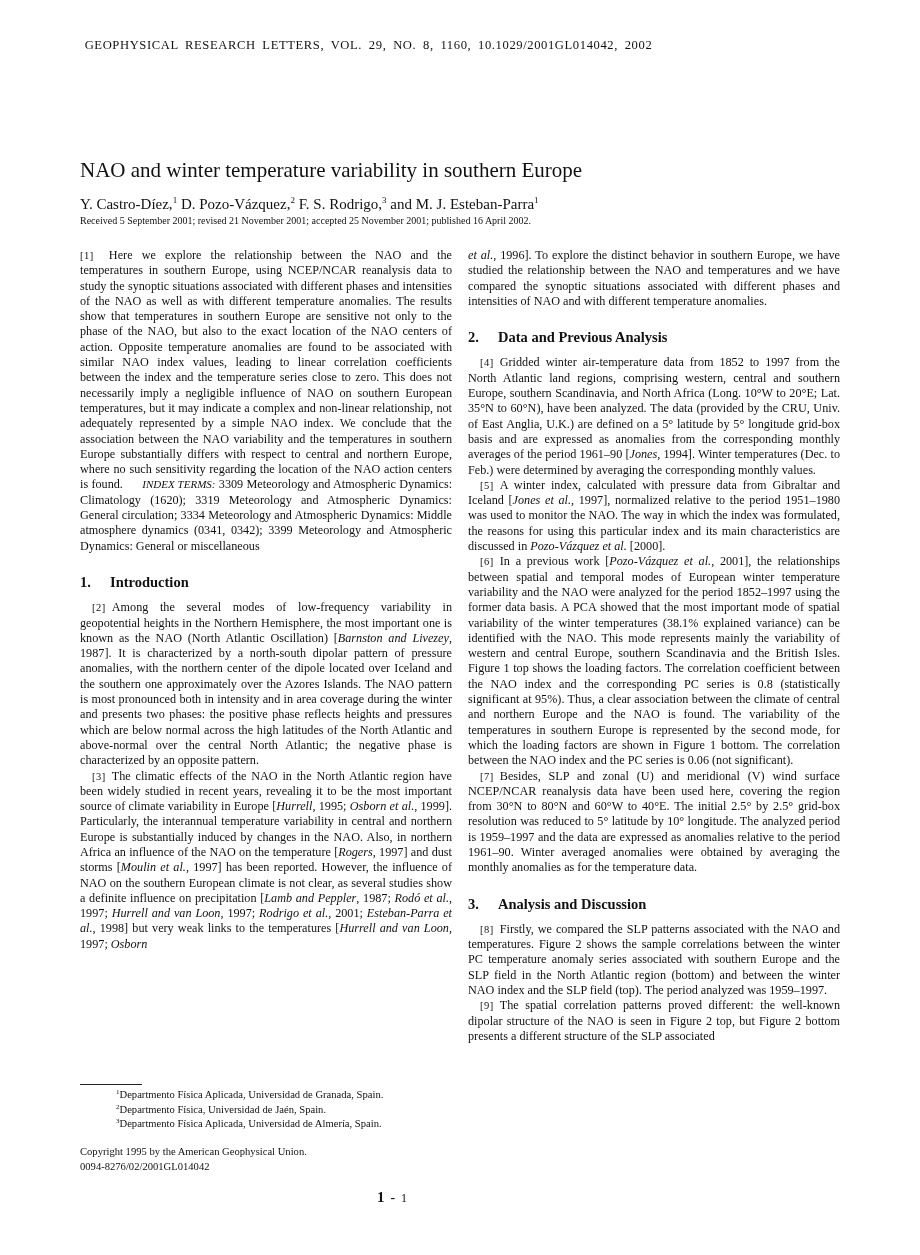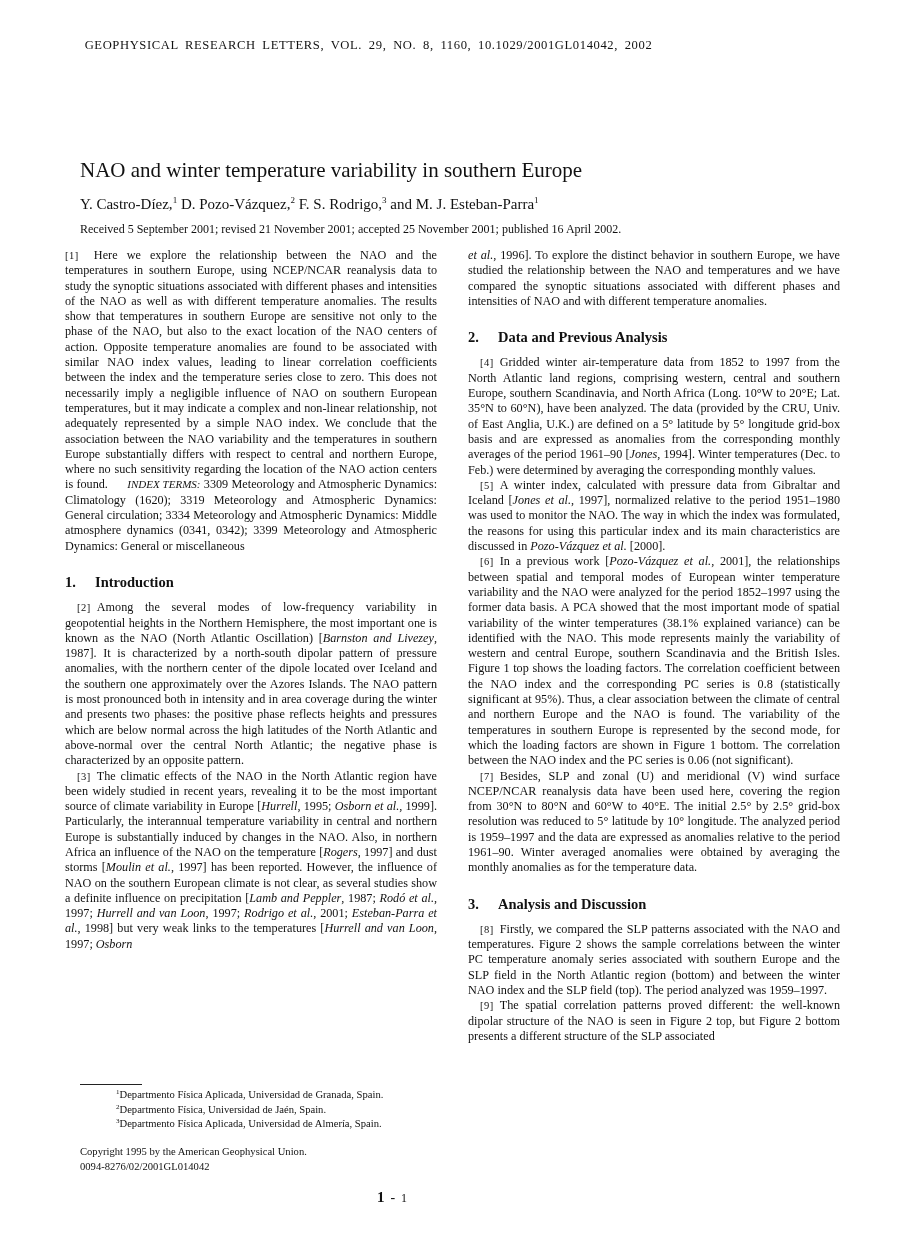--- a/index.html
+++ b/index.html
@@ -3,23 +3,23 @@
 <meta charset="utf-8">
 <style>
   html, body { margin: 0; padding: 0; background: #ffffff; }
   body { width: 920px; height: 1255px; position: relative; overflow: hidden;
          font-family: "Liberation Serif", "DejaVu Serif", serif; color: #111; }
   .running-head { position: absolute; top: 38px; left: 0; width: 737px; text-align: center;
          font-size: 12.6px; letter-spacing: 0.6px; word-spacing: 3px; }
   .title { position: absolute; top: 158px; left: 80px; font-size: 21px; font-weight: normal; margin: 0; }
   .authors { position: absolute; top: 196px; left: 80px; font-size: 15px; }
   .authors sup { font-size: 9px; vertical-align: 6px; line-height: 0; }
-  .received { position: absolute; top: 222px; left: 80px; font-size: 12px; }
+  .received { position: absolute; top: 215px; left: 80px; font-size: 10px; }
   .col { position: absolute; top: 248px; width: 372px; font-size: 12.2px; line-height: 15.3px; text-align: justify; }
-  .col-left { left: 65px; }
+  .col-left { left: 80px; }
   .col-right { left: 468px; }
   .col p { margin: 0; text-indent: 0; hyphens: manual; }
   .col p.ind { text-indent: 12px; }
   .pnum { font-size: 10.5px; margin-right: 6px; letter-spacing: 0.5px; }
   .idx { font-style: italic; font-size: 11px; margin-left: 16px; }
   em { font-style: italic; }
   .sec-head { font-size: 14.5px; font-weight: bold; margin: 21px 0 10px 0; }
   .sec-head .sec-num { display: inline-block; width: 30px; }
   .footnote-rule { position: absolute; top: 1084px; left: 80px; width: 62px; border-top: 1px solid #222; }
   .footnotes { position: absolute; top: 1088px; left: 96px; font-size: 10.6px; line-height: 14.6px; margin-left: 20px; }

